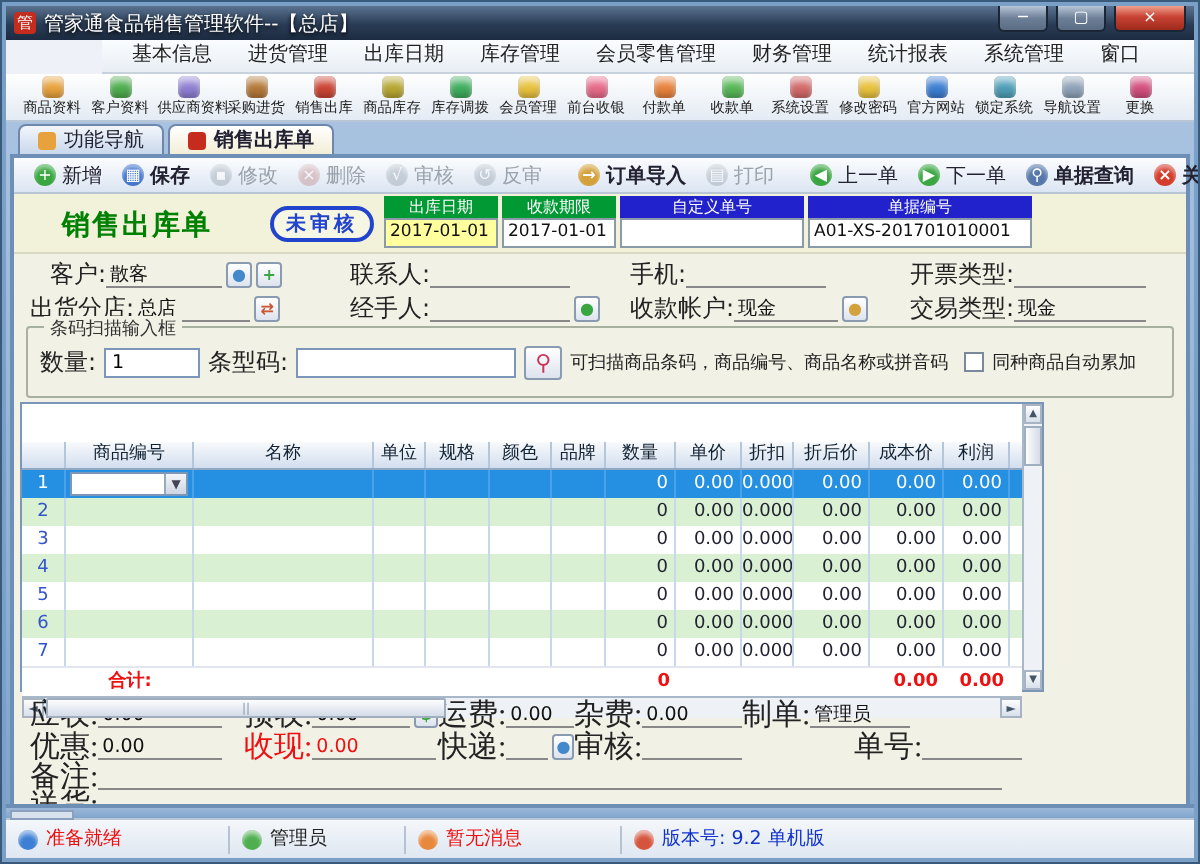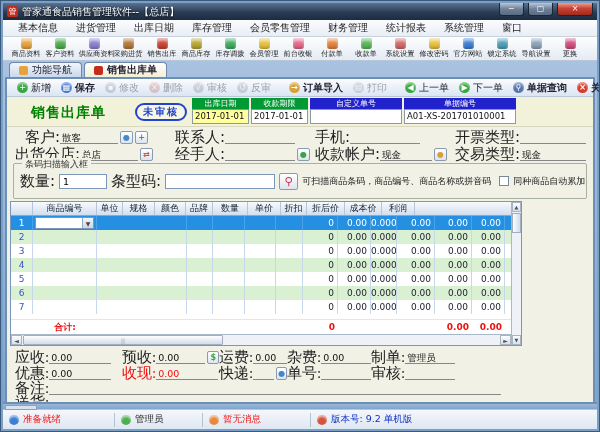--- a/index.html
+++ b/index.html
@@ -8,21 +8,21 @@
             background:#eef2f8; display:flex; flex-direction:column; }
   
   #titlebar { height:17px; background:linear-gradient(#5a7290,#2a3c55 55%,#1c2b40); display:flex; align-items:center; padding:0 4px; gap:4px; flex:0 0 auto; }
   #logo { width:11px; height:11px; background:#c62c1e; border-radius:2px; color:#fff; font-size:8px; line-height:11px; text-align:center; flex:0 0 auto; }
   #win-title { color:#fff; font-size:10px; text-shadow:0 1px 2px #000; white-space:nowrap; flex:1; }
   .cap-btn { height:13px; margin-top:-4px; border:1px solid #1a2635; border-top:none; border-radius:0 0 3px 3px;
              color:#fff; font-size:8px; line-height:12px; text-align:center; }
   .cap-min,.cap-max { width:25px; background:linear-gradient(#b8c6d8,#6e8098 50%,#5a6c84); }
   .cap-close { width:36px; background:linear-gradient(#f0a08e,#c84334 45%,#9e2a1c); }
   
-  #menubar { height:17px; background:linear-gradient(#fafcfe,#e9eef5); border-bottom:1px solid #c8d2de; display:flex; align-items:center; padding-left:6px; flex:0 0 auto; }
+  #menubar { height:17px; background:linear-gradient(#fafcfe,#e9eef5); border-bottom:1px solid #c8d2de; display:flex; align-items:center; padding-left:6px; flex:0 0 auto;margin-left:48px; }
   .menu-item { font-size:10px; color:#222; padding:0 9px; line-height:16px; white-space:nowrap; }
   
   #toolbar { height:24px; background:linear-gradient(#fefefe,#e4ebf4); border-bottom:1px solid #b8c6d6; display:flex; align-items:flex-start; padding:1px 0 0 6px; overflow:hidden; flex:0 0 auto; }
   .tbtn { width:34px; flex:0 0 auto; text-align:center; }
   .ticon { width:11px; height:11px; border-radius:3px; margin:0 auto; box-shadow:inset 0 3px 3px rgba(255,255,255,.65), inset 0 -2px 3px rgba(0,0,0,.25); }
   .tlabel { font-size:8px; color:#222; white-space:nowrap; transform:scale(.9); transform-origin:center top; }
   
   #mdi { flex:1 1 auto; background:linear-gradient(#a8c2e0,#7fa5cd); display:flex; flex-direction:column; min-height:0; }
   #tabstrip { height:16px; display:flex; align-items:flex-end; padding-left:6px; gap:2px; flex:0 0 auto; }
   .tab { height:15px; padding:0 9px; display:flex; align-items:center; gap:4px; font-size:10px; color:#223;
@@ -49,39 +49,39 @@
   .hf-label { height:11px; font-size:8px; color:#fff; text-align:center; line-height:11px; }
   .hf-label.green { background:#009933; }
   .hf-label.blue { background:#2222cc; }
   .hf-value { height:15px; background:#fff; border:1px solid #8a9aa8; font-size:8.5px; line-height:13px; padding-left:2px; color:#111; }
   .hf-value.yellow { background:#ffff9e; }
   .hf1 { width:57px; } .hf2 { width:57px; } .hf3 { width:92px;border-radius:11px; } .hf4 { width:112px; }
   
   #inforows { height:36px; padding:2px 0 0 8px; flex:0 0 auto; }
   .info-row { height:17px; display:flex; align-items:center; }
   .ifield { display:flex; align-items:center; flex:0 0 auto; }
-  .ilabel { font-size:15px; color:#222; white-space:nowrap; }
+  .ilabel { font-size:12px; color:#222; white-space:nowrap; }
   .ival { font-size:9.5px; color:#111; border-bottom:1px solid #888; height:13px; line-height:13px; padding:0 2px; }
   .mini-btn { width:13px; height:13px; margin-left:2px; border:1px solid #8a9ab0; border-radius:2px; background:linear-gradient(#ffffff,#dde4ee);
               font-size:8px; line-height:11px; text-align:center; font-weight:bold; }
   
   #barcodebox { height:36px; margin:0 6px; border:1px solid #a8b0a0; border-radius:2px; position:relative; flex:0 0 auto; }
   #barcode-legend { position:absolute; top:-6px; left:8px; background:#f1f1e6; font-size:9px; color:#333; padding:0 3px; }
   #barcode-row { display:flex; align-items:center; height:100%; padding-left:6px; gap:4px; }
   .bc-input { background:#fff; border:1px solid #7a96b8; height:15px; font-size:9.5px; padding:0 3px; }
   #qty-input { width:48px; }
   #barcode-input { width:110px; }
   #search-btn { width:19px; height:17px; border:1px solid #8a9ab0; border-radius:2px; background:linear-gradient(#ffffff,#dde4ee);
                 font-size:11px; line-height:15px; text-align:center; color:#cc3355; font-weight:bold; }
   #bc-hint { font-size:9px; color:#222; white-space:nowrap; }
   #bc-check { width:10px; height:10px; background:#fff; border:1px solid #7a8a9a; margin-left:4px; }
   #bc-check-label { font-size:9px; color:#222; white-space:nowrap; }
   
   #gridwrap { height:145px; margin:2px 3px 0 3px; width:512px; border:1px solid #7a96b8; background:#fff; display:flex; flex:0 0 auto; }
-  #gridmain { flex:1 1 auto; display:flex; flex-direction:column; min-width:0; }
+  #gridmain { flex:1 1 auto; display:flex; flex-direction:column; min-width:0;margin-top:19px; }
   #grid-header { height:14px; display:flex; background:linear-gradient(#f8fafc,#d2deef); border-bottom:1px solid #90a8c4; flex:0 0 auto; }
   .gh { font-size:9px; color:#123; text-align:center; line-height:13px; border-right:1px solid #b4c6da; overflow:hidden; white-space:nowrap; flex:0 0 auto; }
   .grid-row { height:14px; display:flex; flex:0 0 auto; }
   .grid-row.green { background:#d9f0d2; }
   .grid-row.selected { background:#2590e2; }
   .gc { font-size:9px; color:#223; line-height:14px; border-right:1px solid #c6d8ea; overflow:hidden; white-space:nowrap; flex:0 0 auto; }
   .grid-row.selected .gc { color:#fff; border-right-color:#4aa2ea; }
   .gc.num { color:#3355cc; text-align:center; }
   .grid-row.selected .gc.num { color:#fff; }
   .gc.r { text-align:right; padding-right:3px; }
@@ -367,20 +367,21 @@
           <span id="bc-check"></span>
           <span id="bc-check-label">同种商品自动累加</span>
         </div>
       </div>
 
       <div id="gridwrap">
         <div id="gridmain">
           <div id="grid-header">
               <span class="gh c-num"></span>
               <span class="gh c-code">商品编号</span>
+              <span class="gh c-name">名称</span>
               <span class="gh c-unit">单位</span>
               <span class="gh c-spec">规格</span>
               <span class="gh c-color">颜色</span>
               <span class="gh c-brand">品牌</span>
               <span class="gh c-qty">数量</span>
               <span class="gh c-price">单价</span>
               <span class="gh c-disc">折扣</span>
               <span class="gh c-dprice">折后价</span>
               <span class="gh c-cost">成本价</span>
               <span class="gh c-profit">利润</span>
@@ -568,27 +569,27 @@
             </div>
           <div class="ifield fcol2">
               <span class="flabel redtxt">收现:</span>
               <span class="fval redtxt" style="width:62px">0.00</span>
             </div>
           <div class="ifield fcol3">
               <span class="flabel">快递:</span>
               <span class="fval" style="width:26px"></span>
               <span class="mini-btn" style="color:#4488cc">●</span>
             </div>
+          <div class="ifield fcol5">
+              <span class="flabel">审核:</span>
+              <span class="fval" style="width:50px"></span>
+            </div>
           <div class="ifield fcol4">
               <span class="flabel">单号:</span>
               <span class="fval" style="width:52px"></span>
-            </div>
-          <div class="ifield fcol5">
-              <span class="flabel">审核:</span>
-              <span class="fval" style="width:50px"></span>
             </div>
         </div>
         <div class="longline">
             <span class="flabel">备注:</span>
             <span class="fval"></span>
           </div>
         <div class="longline">
             <span class="flabel">送货:</span>
             <span class="fval"></span>
           </div>

